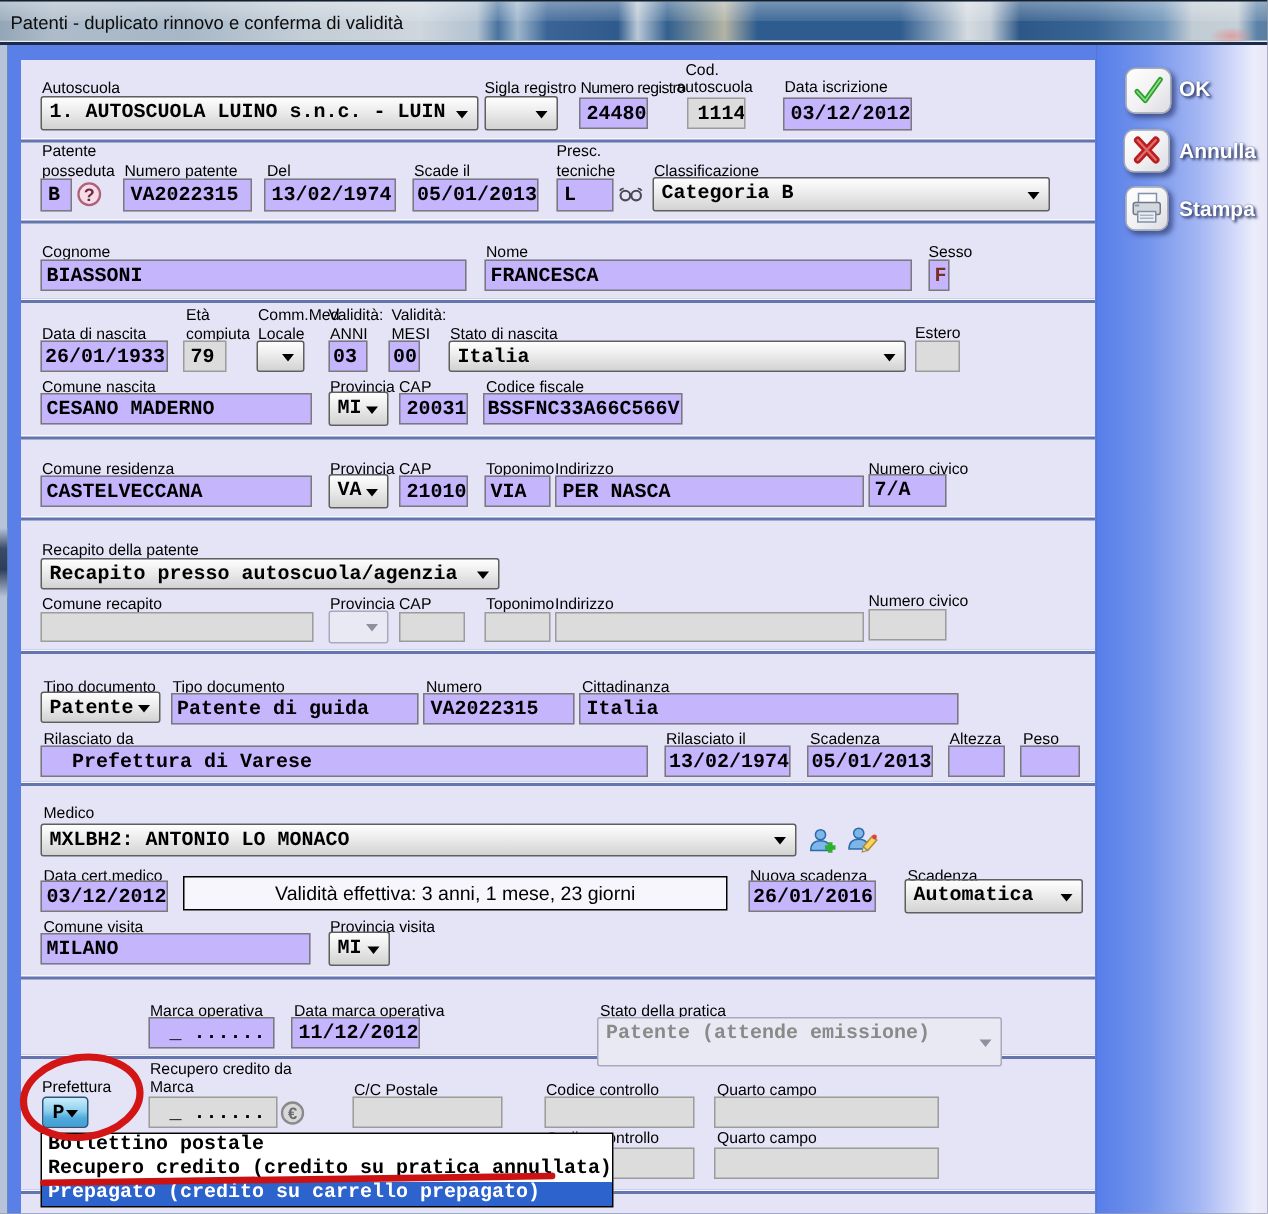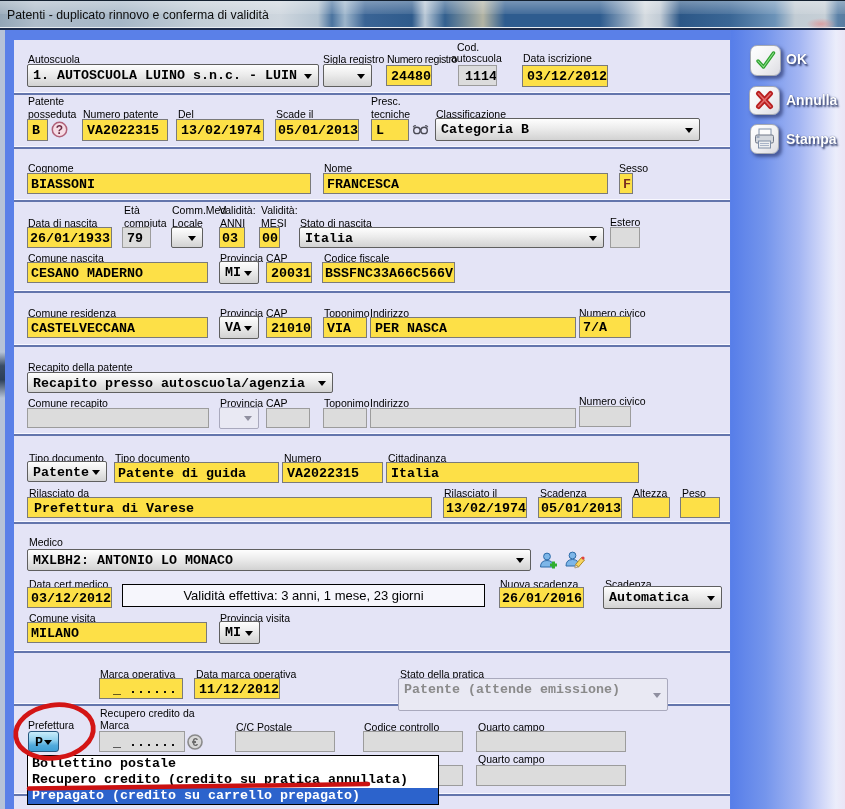--- a/index.html
+++ b/index.html
@@ -11,33 +11,33 @@
 #tbar:after{content:"";position:absolute;left:806px;top:17px;width:30px;height:12px;background:radial-gradient(ellipse at center,rgba(230,130,130,.6),rgba(230,130,130,0) 70%)}
 #navy{position:absolute;left:0;top:28px;width:845px;height:2px;background:#1c2b4a}
 #ttext{position:absolute;left:7px;top:8px;font-size:12.3px;color:#0c0c0c;z-index:3}
 #lframe{position:absolute;left:0;top:30px;width:5px;height:779px;background:#b6c3d8}
 #lblob{position:absolute;left:0;top:352px;width:5px;height:46px;background:linear-gradient(#b6c3d8,#3a4c66 30%,#2c3e58 60%,#b6c3d8)}
 #bluebox{position:absolute;left:5px;top:30px;width:726px;height:779px;background:#5a80e8}
 #panel{position:absolute;left:14px;top:40px;width:716px;height:769px;background:#e4e4f6}
 #rgrad{position:absolute;left:731px;top:30px;width:114px;height:779px;background:linear-gradient(to right,#577ee9 0%,#7495ec 30%,#a4b6f3 60%,#ccd4f8 78%,#ebedfb 92%,#eae5f6 100%)}
 .sec{position:absolute;left:14px;width:716px;height:2.5px;background:#6375ac;border-top:1px solid #f8f8ff}
 .lab{position:absolute;font-size:10.5px;color:#000;white-space:nowrap;z-index:2}
-.in,.ind{position:absolute;background:#fde047;border:1px solid #7a7a7a;font-family:"Liberation Mono",monospace;
+.in,.ind{position:absolute;background:#c4b5fd;border:1px solid #7a7a7a;font-family:"Liberation Mono",monospace;
  font-size:13.33px;font-weight:bold;color:#000;padding-top:3px;white-space:pre;overflow:hidden;z-index:2}
 .ind{background:#dcdcdc;border-color:#9c9c9c}
 .cb,.cbd{position:absolute;background:linear-gradient(#fefefe,#ececec 45%,#d2d2d2);border:1px solid #5f5f5f;border-radius:2px;
  font-family:"Liberation Mono",monospace;font-size:13.33px;font-weight:bold;color:#000;padding:3px 0 0 5px;white-space:pre;overflow:hidden;z-index:2}
 .cbd{background:#e9e9f3;border-color:#a9a9bd;color:#8a8a8a}
 .cb i,.cbd i,.cbb i{position:absolute;right:6px;top:50%;margin-top:-2px;width:0;height:0;border-left:4px solid transparent;border-right:4px solid transparent;border-top:5px solid #000}
 .cbb{position:absolute;background:linear-gradient(#c9ecfa,#8fd0ef 45%,#51aadc 70%,#3f9fd6);border:1px solid #26567c;border-radius:3px;
  font-family:"Liberation Mono",monospace;font-size:13.33px;font-weight:bold;color:#000;padding:3px 0 0 6px;z-index:2}
 .vbox{position:absolute;border:1px solid #000;background:#f6f6fc;text-align:center;font-size:13px;color:#000;z-index:2}
 .btn{position:absolute;width:31px;height:31px;border:1px solid #a7abb3;border-radius:7px;background:linear-gradient(135deg,#ffffff,#f1f1f3 55%,#dcdce2);box-shadow:2.5px 2.5px 3.5px rgba(35,45,95,.6);z-index:2}
 .blab{position:absolute;font-size:14px;font-weight:bold;color:#fff;text-shadow:1.5px 1.5px 2px #2a3767,0 0 1px #3a4a80;z-index:2}
-#ddl{position:absolute;left:27px;top:755px;width:412px;border:1px solid #000;background:#fff;z-index:5;font-family:"Liberation Mono",monospace;font-size:13.33px;font-weight:bold}
+#ddl{position:absolute;left:27px;top:755px;width:382px;border:1px solid #000;background:#fff;z-index:5;font-family:"Liberation Mono",monospace;font-size:13.33px;font-weight:bold}
 #ddl .it{height:16px;line-height:16px;padding-left:4px;color:#000;white-space:pre}
 #ddl .hl{background:#2c63cc;color:#fff}
 #ann{position:absolute;left:0;top:0;width:845px;height:809px;z-index:9;pointer-events:none}
 .hic{position:absolute;z-index:3;line-height:0}
 </style></head>
 <body>
 <div id="root">
 <div id="tbar"></div>
     <div id="navy"></div>
     <div id="ttext">Patenti - duplicato rinnovo e conferma di validità</div>
@@ -152,21 +152,21 @@
 <div class="ind" style="left:579px;top:406px;width:52px;height:21px;padding-left:3px;"></div>
 <div class="lab" style="left:29px;top:452px">Tipo documento</div>
 <div class="cb" style="left:27px;top:461px;width:80px;height:21px;">Patente<i style="border-top-color:#000"></i></div>
 <div class="lab" style="left:115px;top:452px">Tipo documento</div>
 <div class="in" style="left:114px;top:462px;width:165px;height:21px;padding-left:3px;">Patente di guida</div>
 <div class="lab" style="left:284px;top:452px">Numero</div>
 <div class="in" style="left:282px;top:462px;width:101px;height:21px;padding-left:4px;">VA2022315</div>
 <div class="lab" style="left:388px;top:452px">Cittadinanza</div>
 <div class="in" style="left:386px;top:462px;width:253px;height:21px;padding-left:4px;">Italia</div>
 <div class="lab" style="left:29px;top:487px">Rilasciato da</div>
-<div class="in" style="left:27px;top:497px;width:405px;height:21px;padding-left:6px;">Prefettura di Varese</div>
+<div class="in" style="left:27px;top:497px;width:405px;height:21px;padding-left:20px;">Prefettura di Varese</div>
 <div class="lab" style="left:444px;top:487px">Rilasciato il</div>
 <div class="in" style="left:443px;top:497px;width:84px;height:21px;padding-left:2px;">13/02/1974</div>
 <div class="lab" style="left:540px;top:487px">Scadenza</div>
 <div class="in" style="left:538px;top:497px;width:84px;height:21px;padding-left:2px;">05/01/2013</div>
 <div class="lab" style="left:633px;top:487px">Altezza</div>
 <div class="in" style="left:632px;top:497px;width:38px;height:21px;padding-left:3px;"></div>
 <div class="lab" style="left:682px;top:487px">Peso</div>
 <div class="in" style="left:680px;top:497px;width:40px;height:21px;padding-left:3px;"></div>
 <div class="lab" style="left:29px;top:536px">Medico</div>
 <div class="cb" style="left:27px;top:549px;width:504px;height:22px;">MXLBH2: ANTONIO LO MONACO<i style="border-top-color:#000"></i></div>

